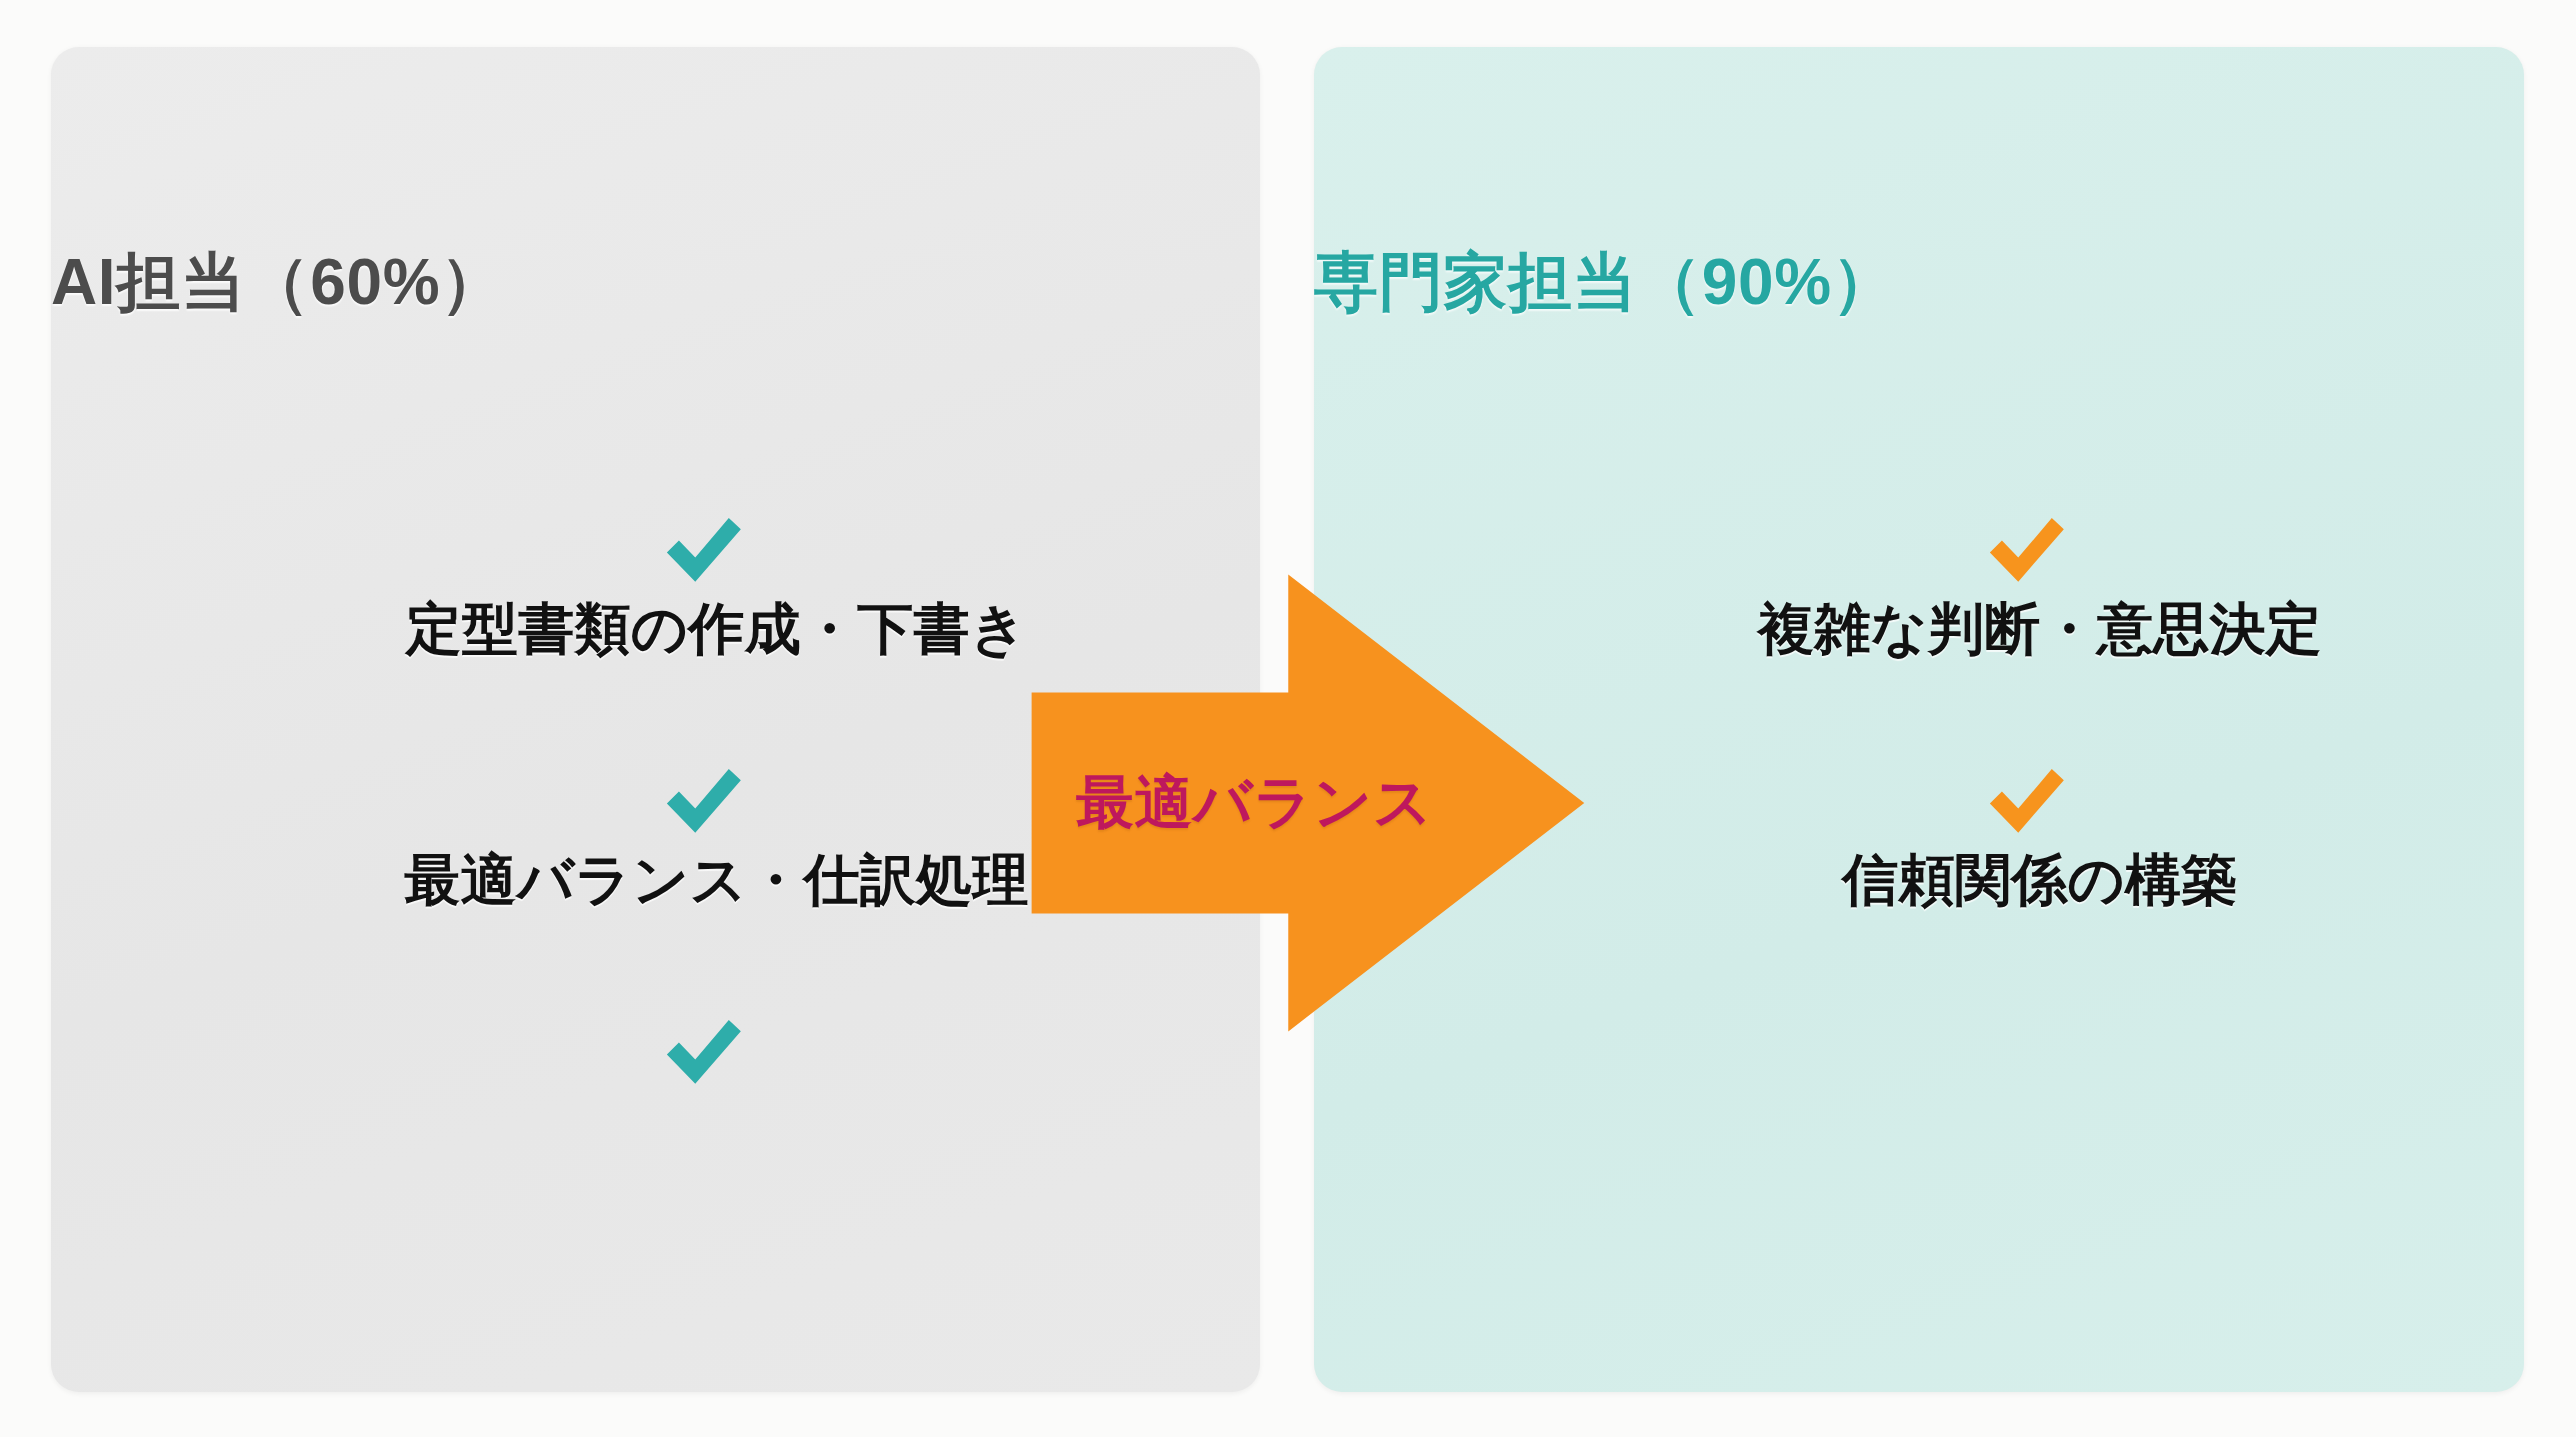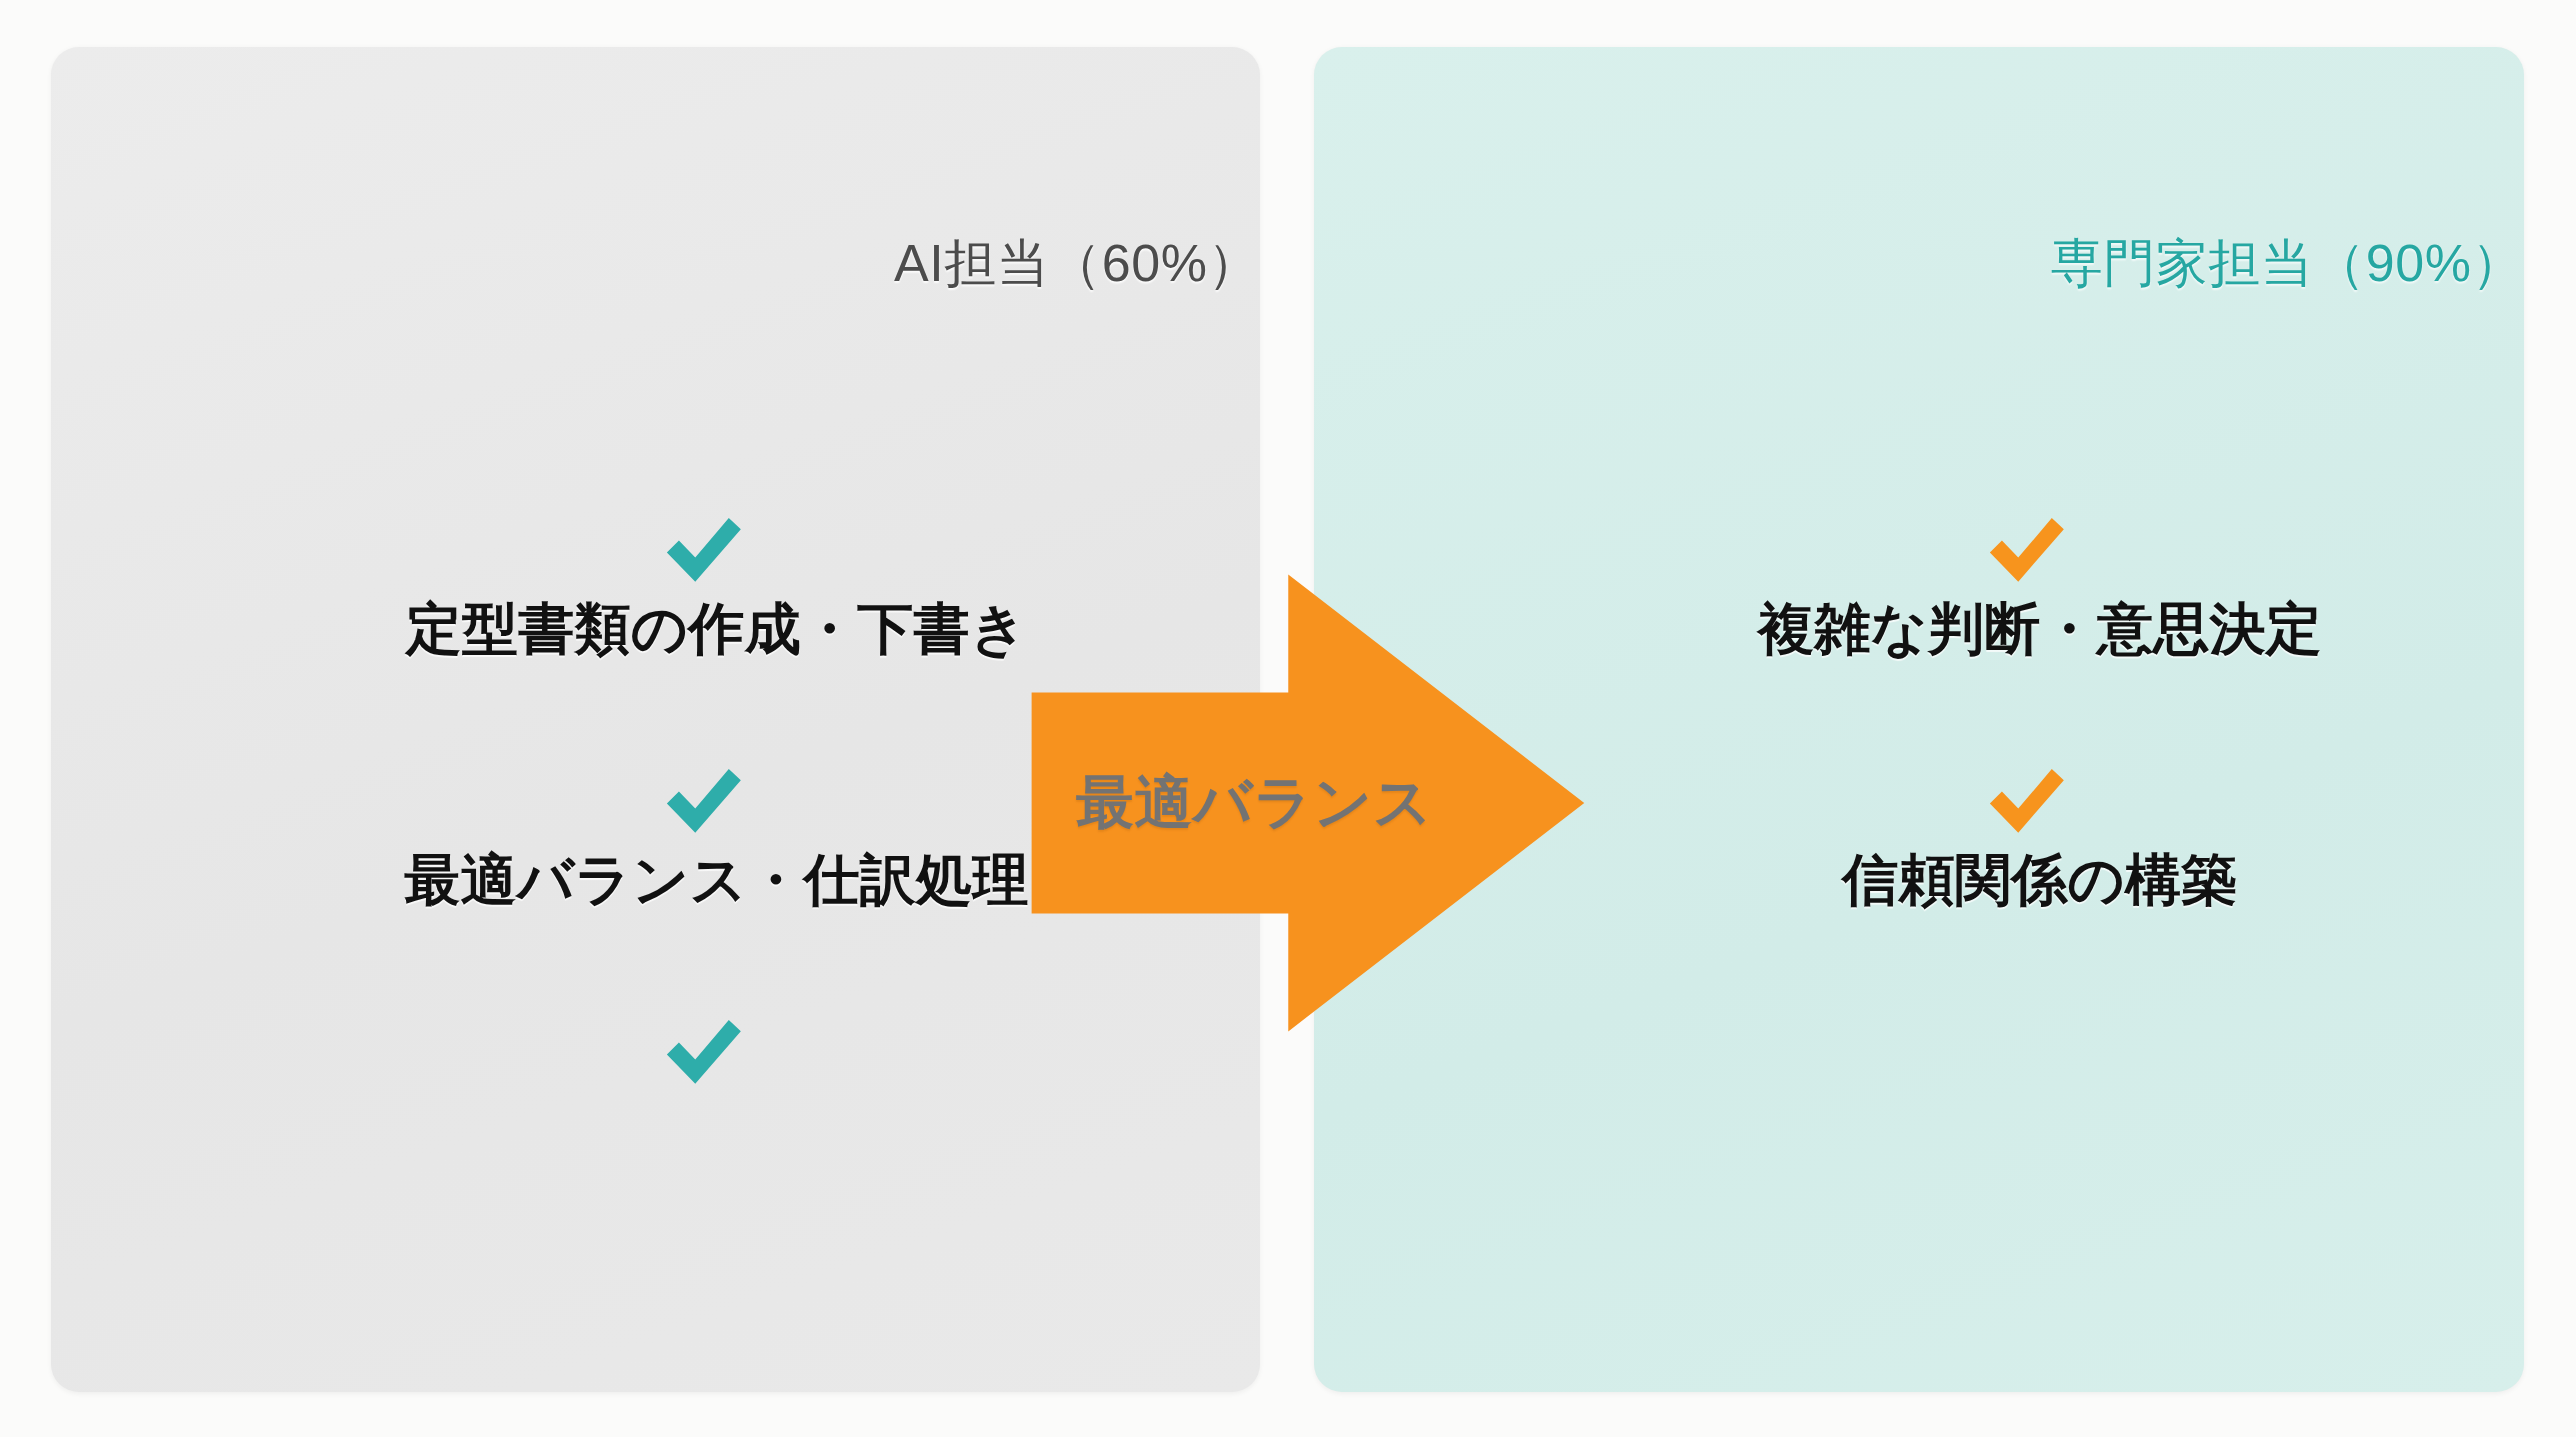--- a/index.html
+++ b/index.html
@@ -40,23 +40,23 @@
     background: #d5eeea;
     background-image: linear-gradient(160deg, #d9f0ec 0%, #d2ece8 60%, #d7efeb 100%);
     box-shadow: 0 1.9px 5.6px rgba(0,0,0,0.05);
   }
 
   
   .card-title {
     position: absolute;
     left: 0;
     width: 100%;
-    text-align: right;
-    font-size: 52px;
-    font-weight: 400;
+    text-align: left;
+    font-size: 64px;
+    font-weight: 700;
     letter-spacing: 0.01em;
     white-space: nowrap;
   }
   #card-ai .card-title {
     top: 139px;
     color: #4c4c4c;
     text-shadow: 0 1.9px 1.9px rgba(255,255,255,0.85);
   }
   #card-expert .card-title {
     top: 139px;
@@ -121,21 +121,21 @@
     position: absolute;
     left: 22.5px;
     top: 0;
     width: 412px;
     height: 468px;
     display: flex;
     align-items: center;
     justify-content: center;
     font-size: 58px;
     font-weight: 700;
-    color: #737373;
+    color: #be185d;
     letter-spacing: 0.01em;
     white-space: nowrap;
     text-shadow: 0 1.9px 1.9px rgba(150,80,0,0.18);
   }
 </style>
 </head>
 <body>
 
 <div id="stage">
 

